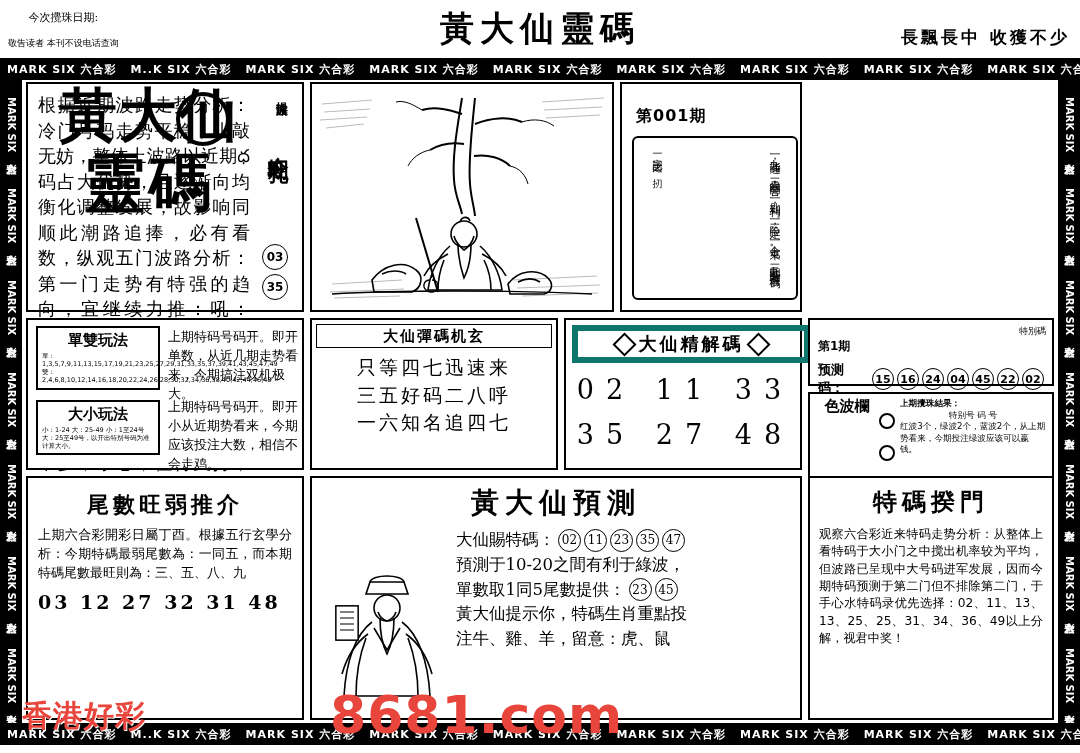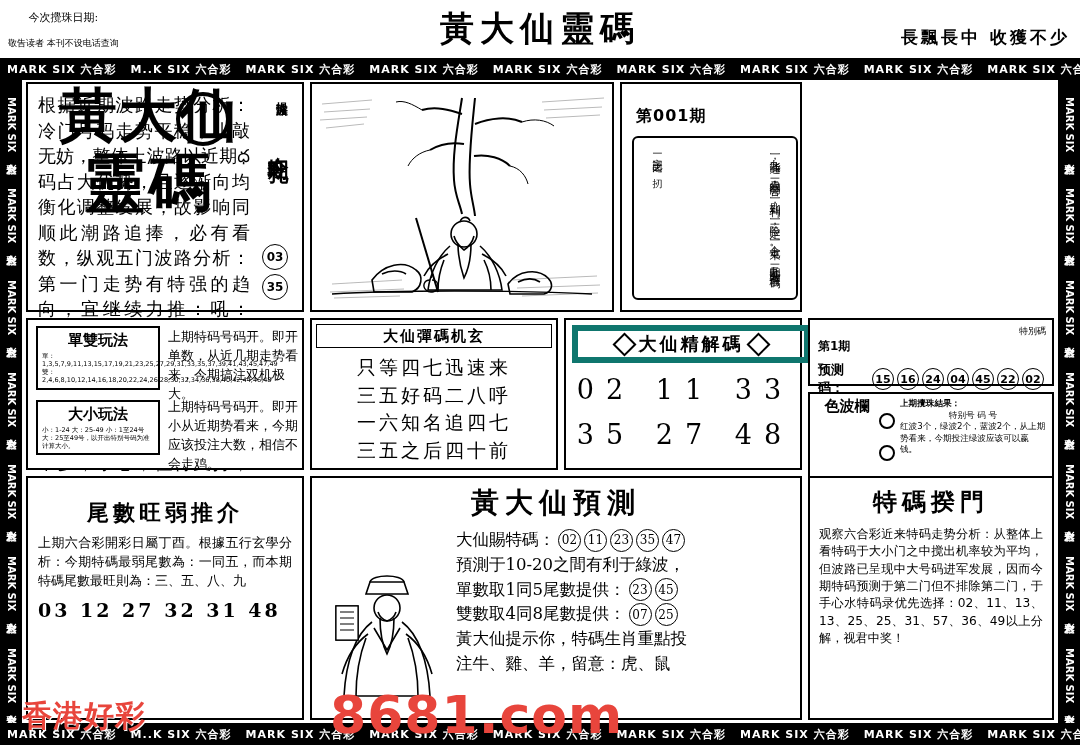--- a/index.html
+++ b/index.html
@@ -117,21 +117,21 @@
   .pred-right{position:absolute;right:6px;top:6px;font-size:9px;line-height:1.3;text-align:center;}
 
   .b-wave{left:782px;top:310px;width:246px;height:90px;padding:4px 6px;display:flex;}
   .wave-left{width:62px;text-align:center;font-family:"DejaVu Serif","Liberation Serif",serif;font-size:15px;font-weight:bold;line-height:1.15;}
   .wave-dots{width:18px;display:flex;flex-direction:column;justify-content:space-evenly;align-items:center;}
   .odot{width:12px;height:12px;border:2px solid #000;border-radius:50%;}
   .wave-right{flex:1;font-size:8.6px;line-height:1.35;padding-left:4px;}
   .wave-right .wr-title{font-weight:bold;}
 
   
-  .b-tail{left:0;top:394px;width:278px;height:244px;padding:20px 10px;}
+  .b-tail{left:0;top:394px;width:278px;height:244px;padding:12px 10px;}
   .tail-title{
     text-align:center;font-family:"DejaVu Serif","Liberation Serif",serif;
     font-size:22px;font-weight:bold;letter-spacing:4px;border-bottom:0;
   }
   .tail-body{margin-top:6px;font-size:13px;line-height:1.45;font-family:"DejaVu Serif","Liberation Serif",serif;text-align:justify;}
   .tail-nums{margin-top:8px;font-size:19px;font-weight:bold;letter-spacing:3px;font-family:"DejaVu Serif","Liberation Serif",serif;}
 
   .b-forecast{left:284px;top:394px;width:492px;height:244px;padding:6px 8px;}
   .fc-title{text-align:center;font-family:"DejaVu Serif","Liberation Serif",serif;font-size:28px;font-weight:bold;letter-spacing:6px;}
   .fc-rows{margin-top:6px;font-family:"DejaVu Serif","Liberation Serif",serif;font-size:16.5px;line-height:1.5;}
@@ -316,21 +316,20 @@
       <div class="play-right" style="top:8px;">上期特码号码开。即开单数，从近几期走势看来，今期搞注双机极大。</div>
       <div class="play-right" style="top:78px;">上期特码号码开。即开小从近期势看来，今期应该投注大数，相信不会走鸡。</div>
     </div>
 
     <div class="box b-poem">
       <div class="poem-banner">大仙彈碼机玄</div>
       <div class="poem-lines">
         <div>只等四七迅速来</div>
         <div>三五好码二八呼</div>
         <div>一六知名追四七</div>
-        <div>三五之后四十前</div>
       </div>
     </div>
 
     <div class="box b-jie">
       <div class="jie-head">
         <span class="diamond"></span>
         <span class="t">大仙精解碼</span>
         <span class="diamond"></span>
       </div>
       <div class="jie-nums">
@@ -427,35 +426,28 @@
           </span>
         </div>
         <div>預測于10-20之間有利于綠波，</div>
         <div class="fc-row">
           <span class="lbl">單數取1同5尾數提供：</span>
           <span class="fc-balls">
             <span class="fc-ball">23</span>
             <span class="fc-ball">45</span>
           </span>
         </div>
-        <div class="fc-row">
-          <span class="lbl">雙數取4同8尾數提供：</span>
-          <span class="fc-balls">
-            <span class="fc-ball">07</span>
-            <span class="fc-ball">25</span>
-          </span>
-        </div>
         <div>黃大仙提示你，特碼生肖重點投</div>
         <div>注牛、雞、羊，留意：虎、鼠</div>
       </div>
     </div>
 
     <div class="box b-men">
       <div class="men-title">特碼揆門</div>
-      <div class="men-body">观察六合彩近来特码走势分析：从整体上看特码于大小门之中搅出机率较为平均，但波路已呈现中大号码进军发展，因而今期特码预测于第二门但不排除第二门，于手心水特码录优先选择：02、11、13、13、25、25、31、57、36、49以上分解，视君中奖！</div>
+      <div class="men-body">观察六合彩近来特码走势分析：从整体上看特码于大小门之中搅出机率较为平均，但波路已呈现中大号码进军发展，因而今期特码预测于第二门但不排除第二门，于手心水特码录优先选择：02、11、13、13、25、25、31、34、36、49以上分解，视君中奖！</div>
     </div>
 
   </div>
 
   <div class="wm-left">香港好彩</div>
   <div class="wm-center">8681.com</div>
 
 </div>
 
 </body></html>

